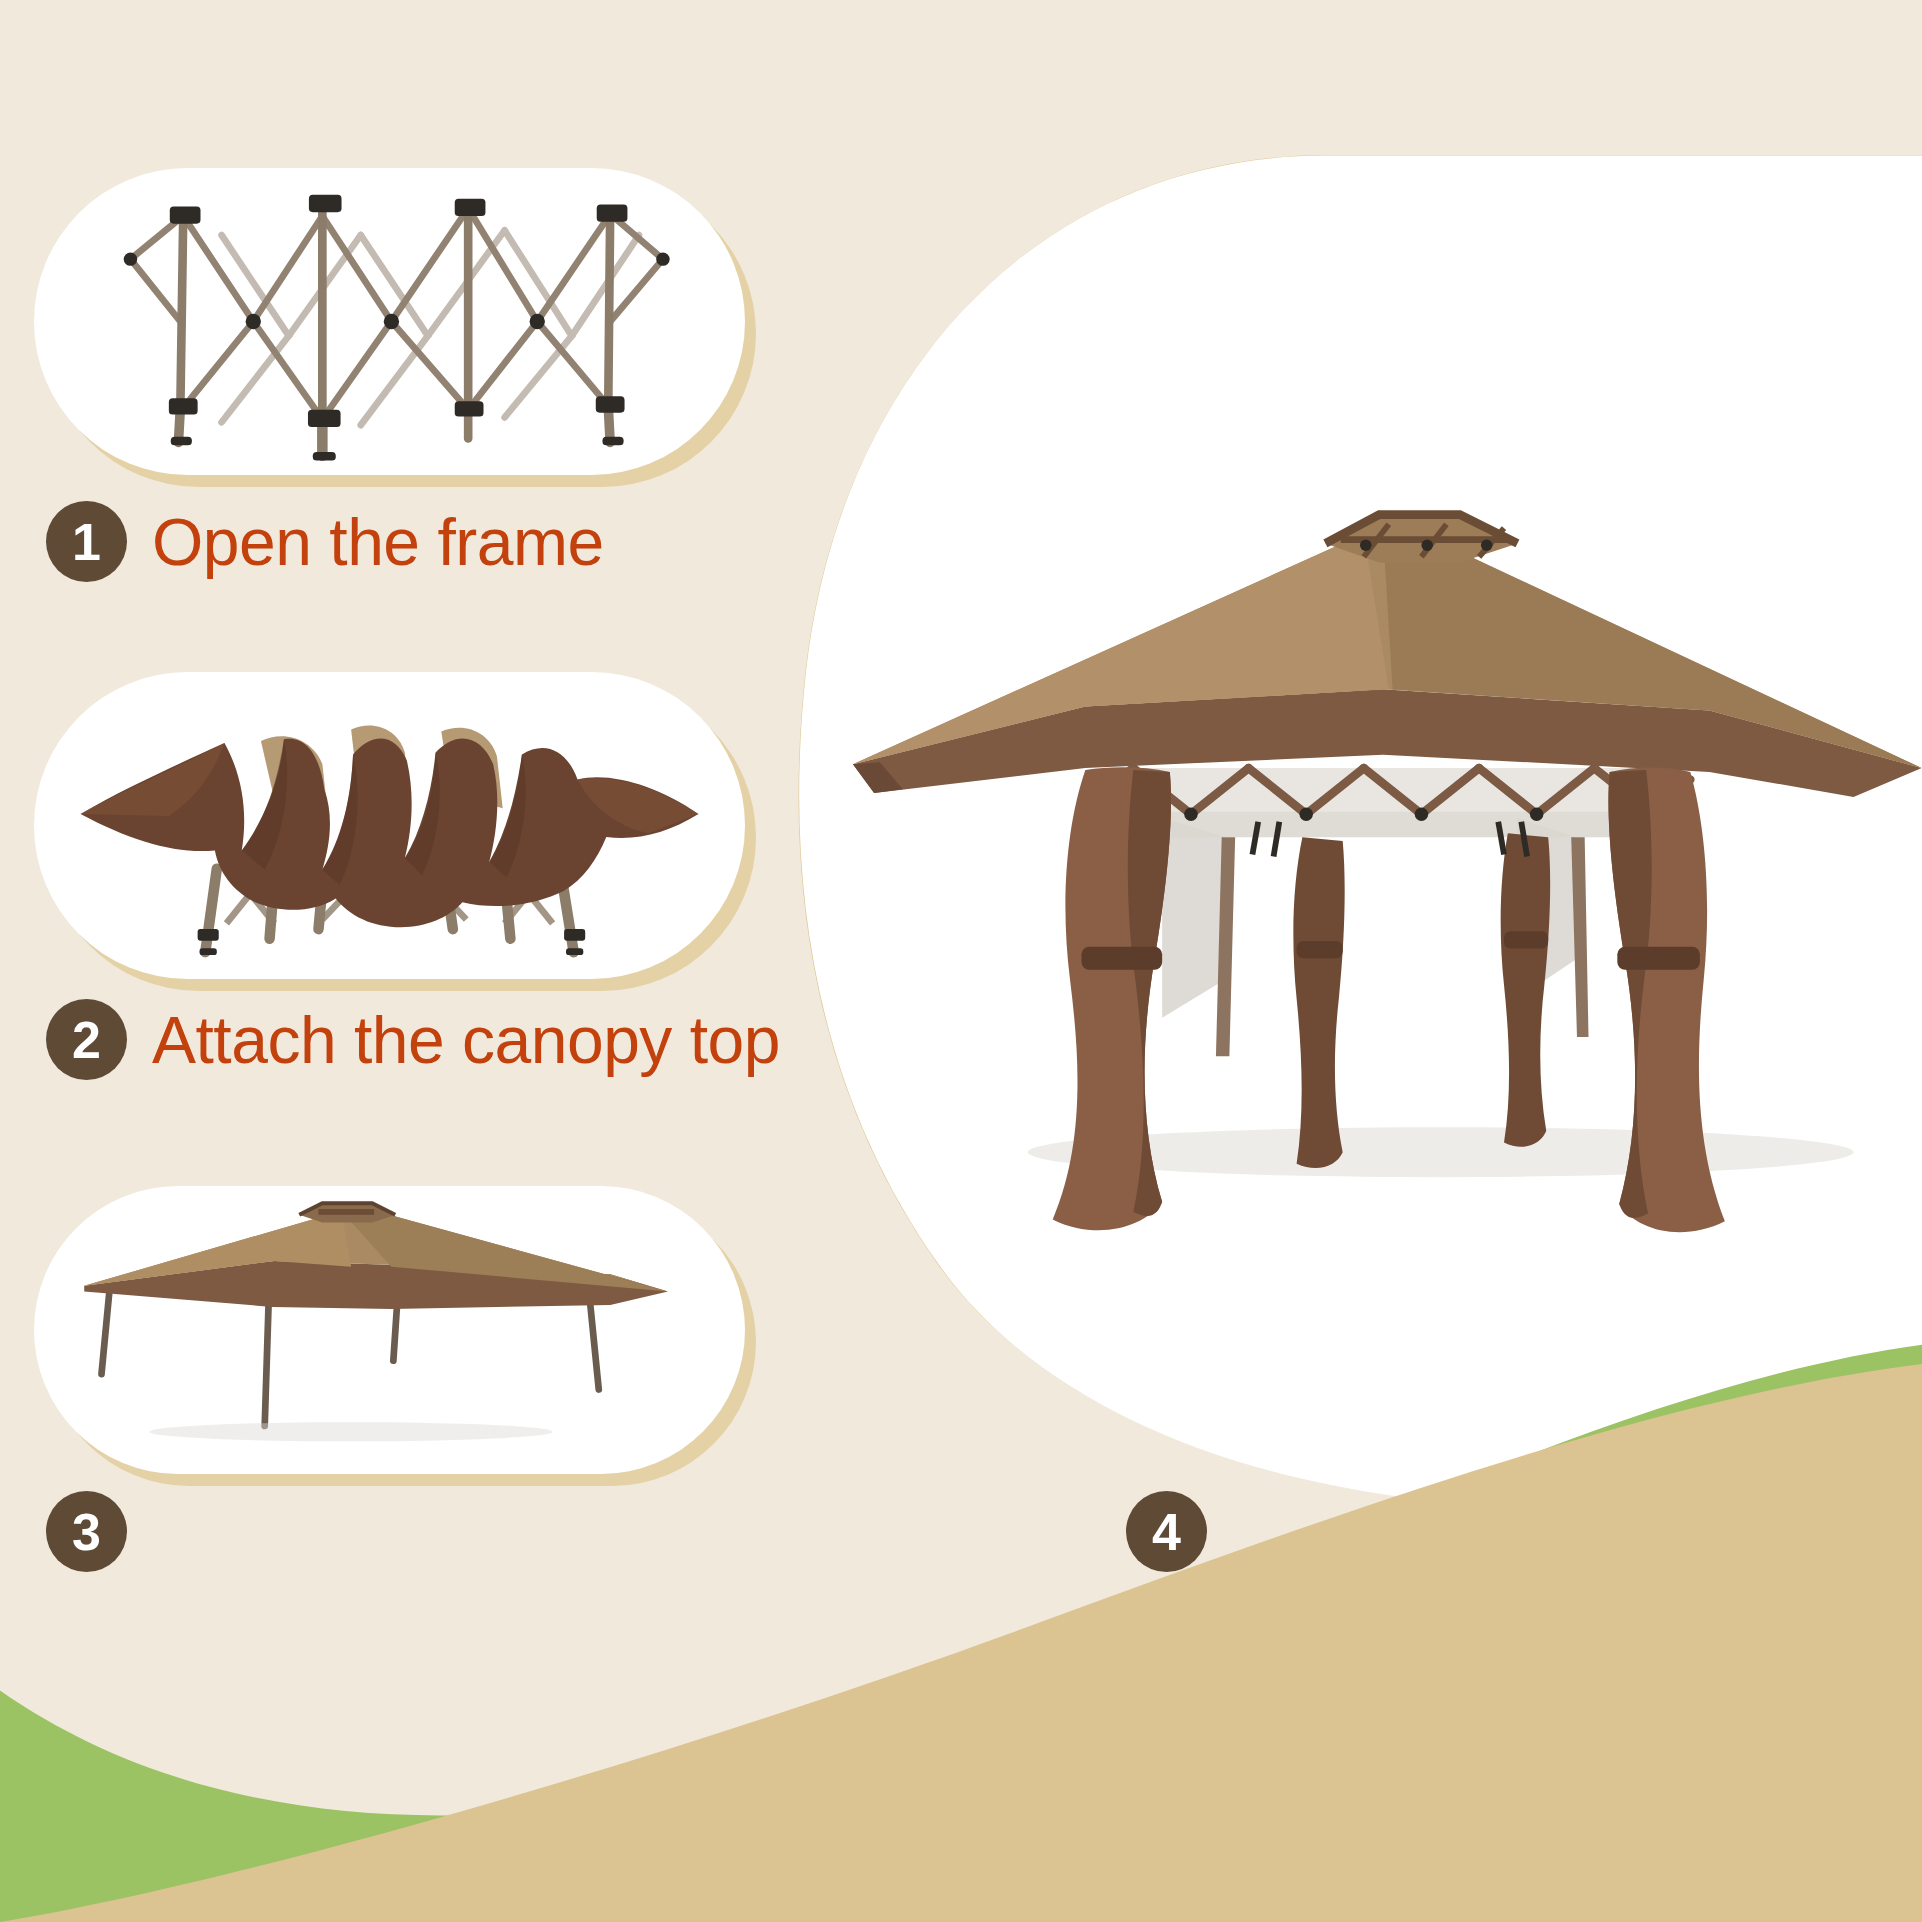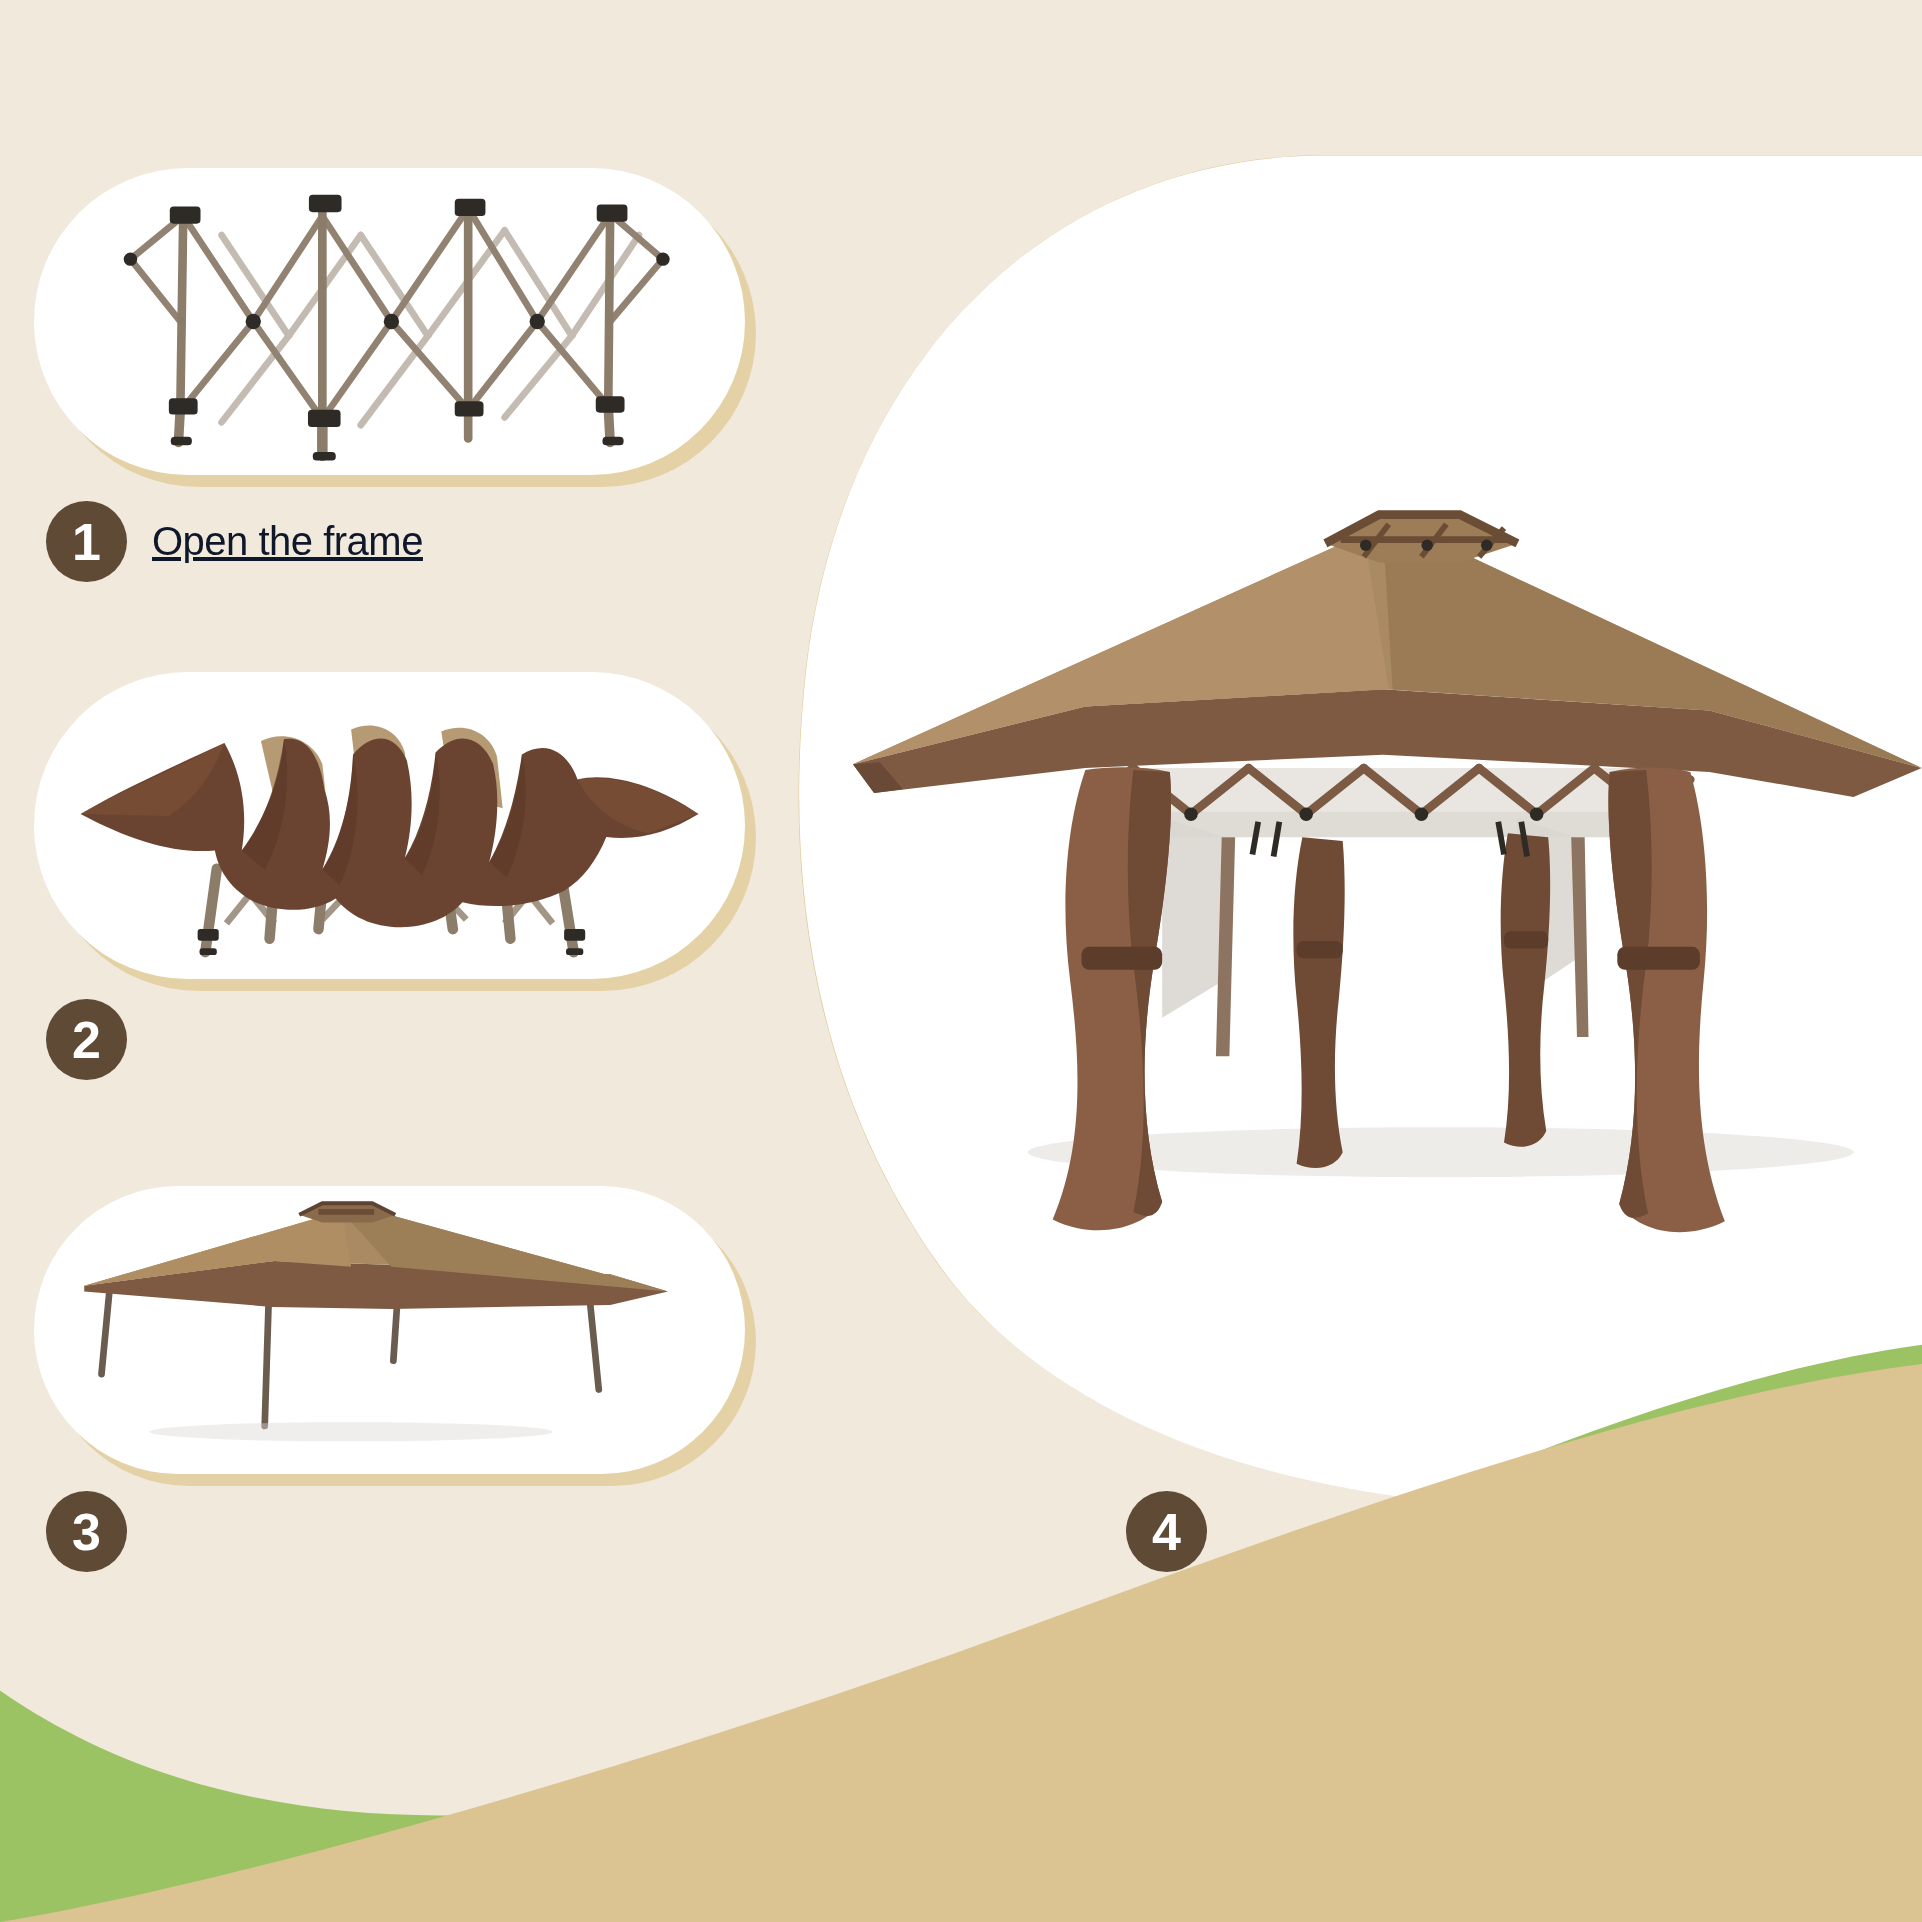--- a/index.html
+++ b/index.html
@@ -54,26 +54,25 @@
     color:#ffffff;
     display:flex;
     align-items:center;
     justify-content:center;
     font-size:52px;
     font-weight:700;
     line-height:1;
     font-family:"Liberation Sans", sans-serif;
   }
   .step-label{
-    color:#0f172a;
-    font-size:40px;
+    color:#c2410c;
+    font-size:66px;
     font-weight:400;
     letter-spacing:-0.5px;
     font-family:"Liberation Sans", sans-serif;
-    text-decoration:underline;
   }
   .step-1{left:46px;  top:501px;}
   .step-2{left:46px;  top:999px;}
   .step-3{left:46px;  top:1491px;}
   .step-4{left:1126px;top:1491px;}
 
   
   .hero-photo{
     position:absolute;
     left:845px;top:480px;
@@ -239,20 +238,21 @@
       </g>
       <g fill="#7d5239" opacity="0.6">
         <path d="M48,148 C100,120 152,98 198,74 C186,106 168,132 140,150 Z"></path>
         <path d="M692,148 C650,120 604,106 566,112 C580,140 608,162 640,168 Z"></path>
       </g>
     </svg>
   </div>
 
   <div class="step step-2">
     <div class="badge">2</div>
+    <div class="step-label">Attach the canopy top</div>
   </div>
 
   <div class="card-shadow card-3s"></div>
   <div class="card card-3">
     <svg viewBox="0 0 740 300">
 
       <g stroke="#6a5c4e" stroke-width="7" stroke-linecap="round" fill="none">
         <path d="M78,112 L70,196"></path>
         <path d="M244,124 L240,250"></path>
         <path d="M378,122 L374,182"></path>

